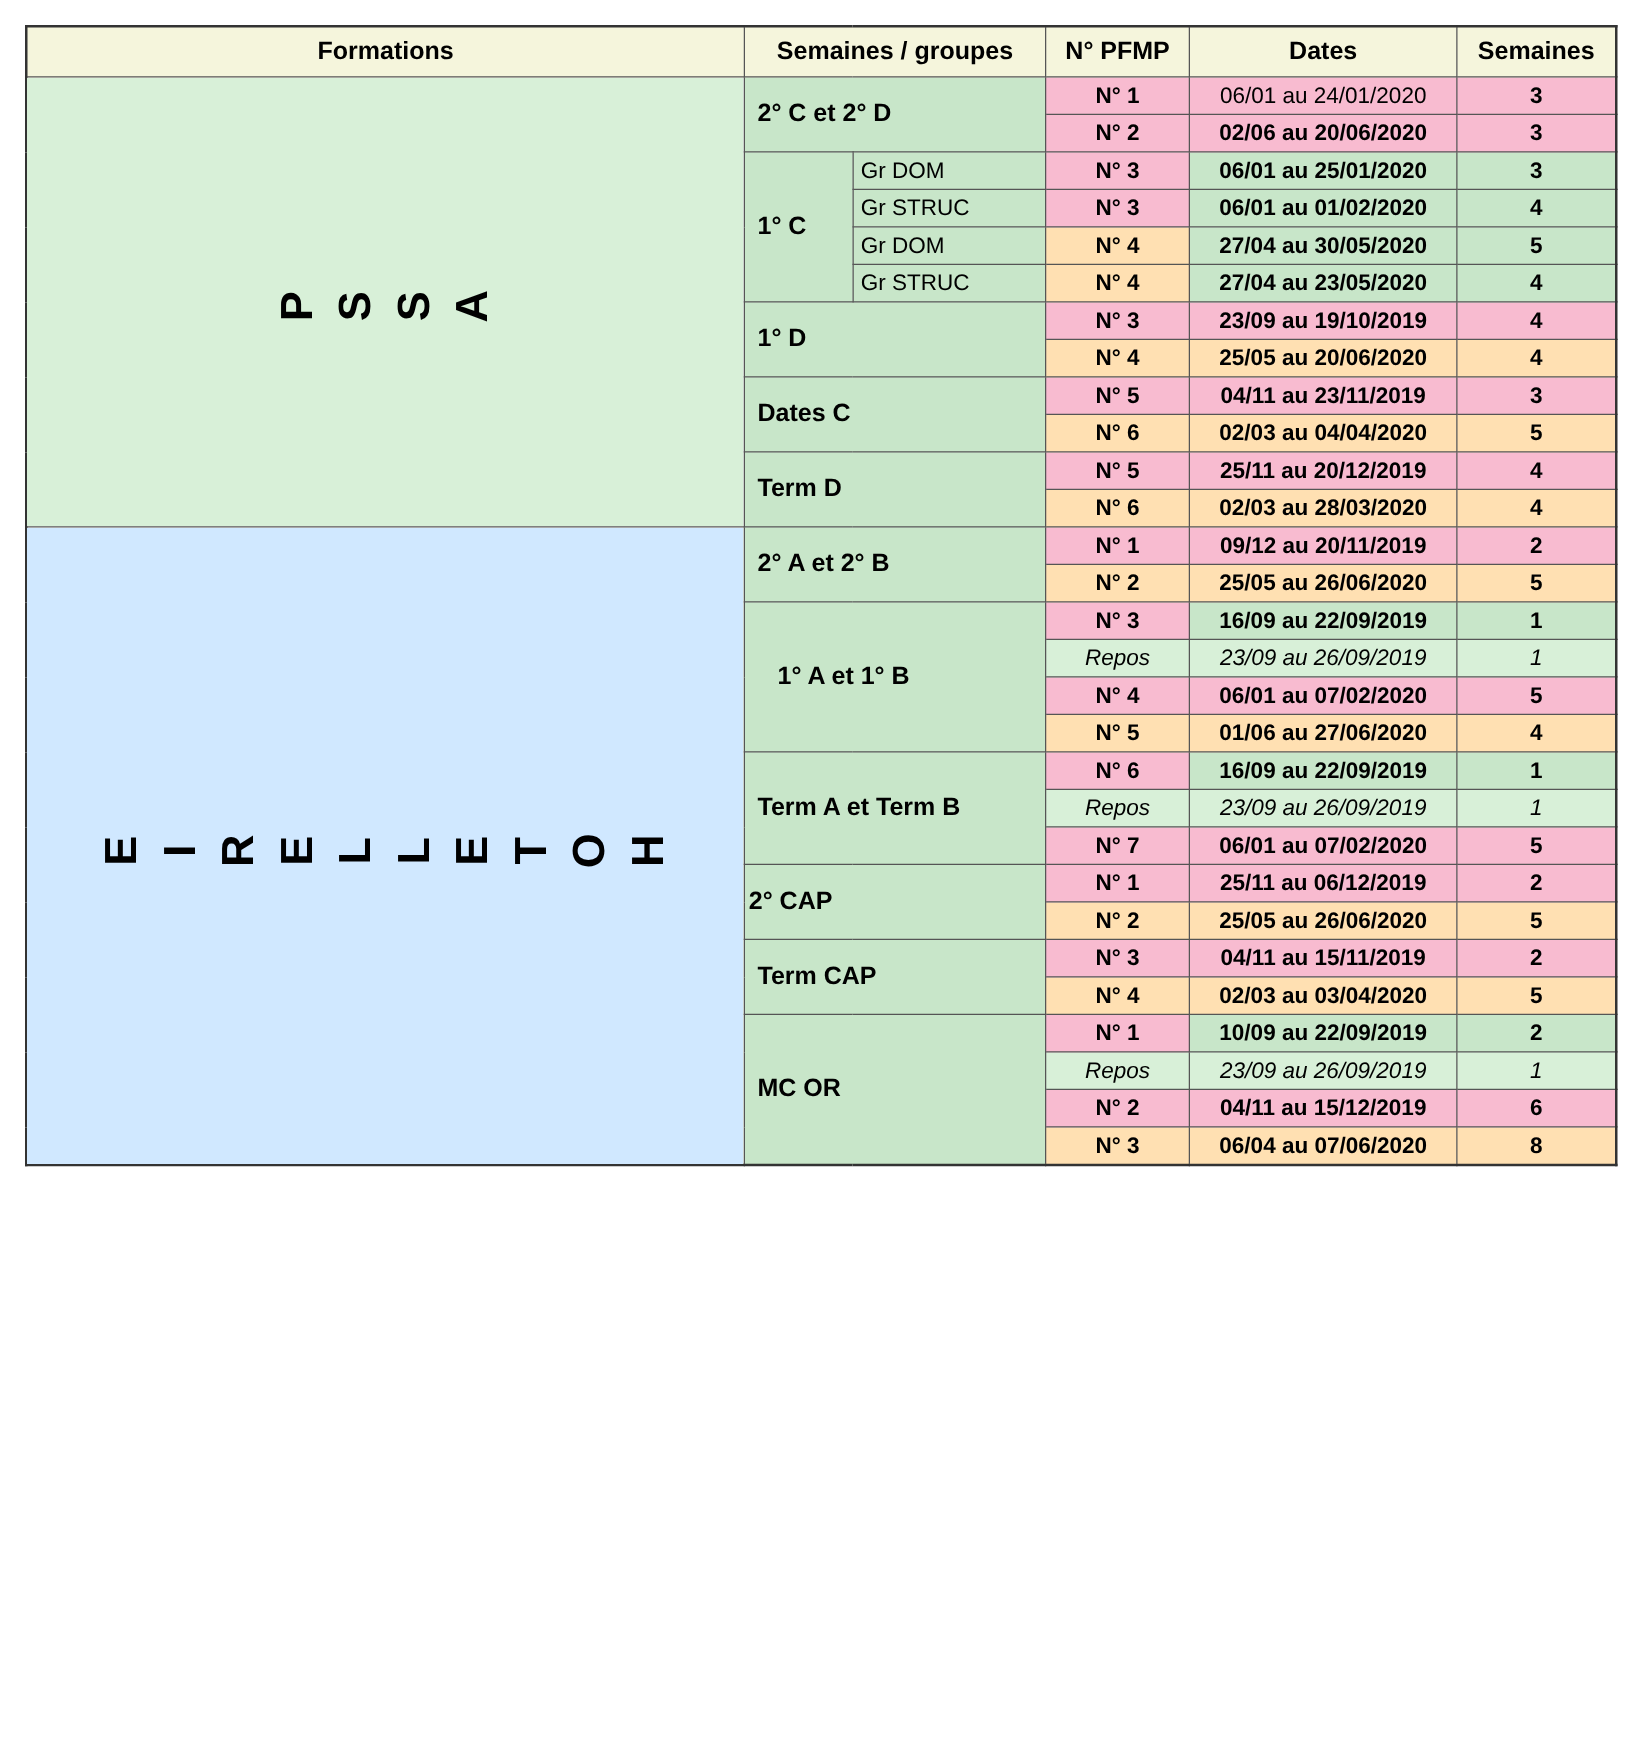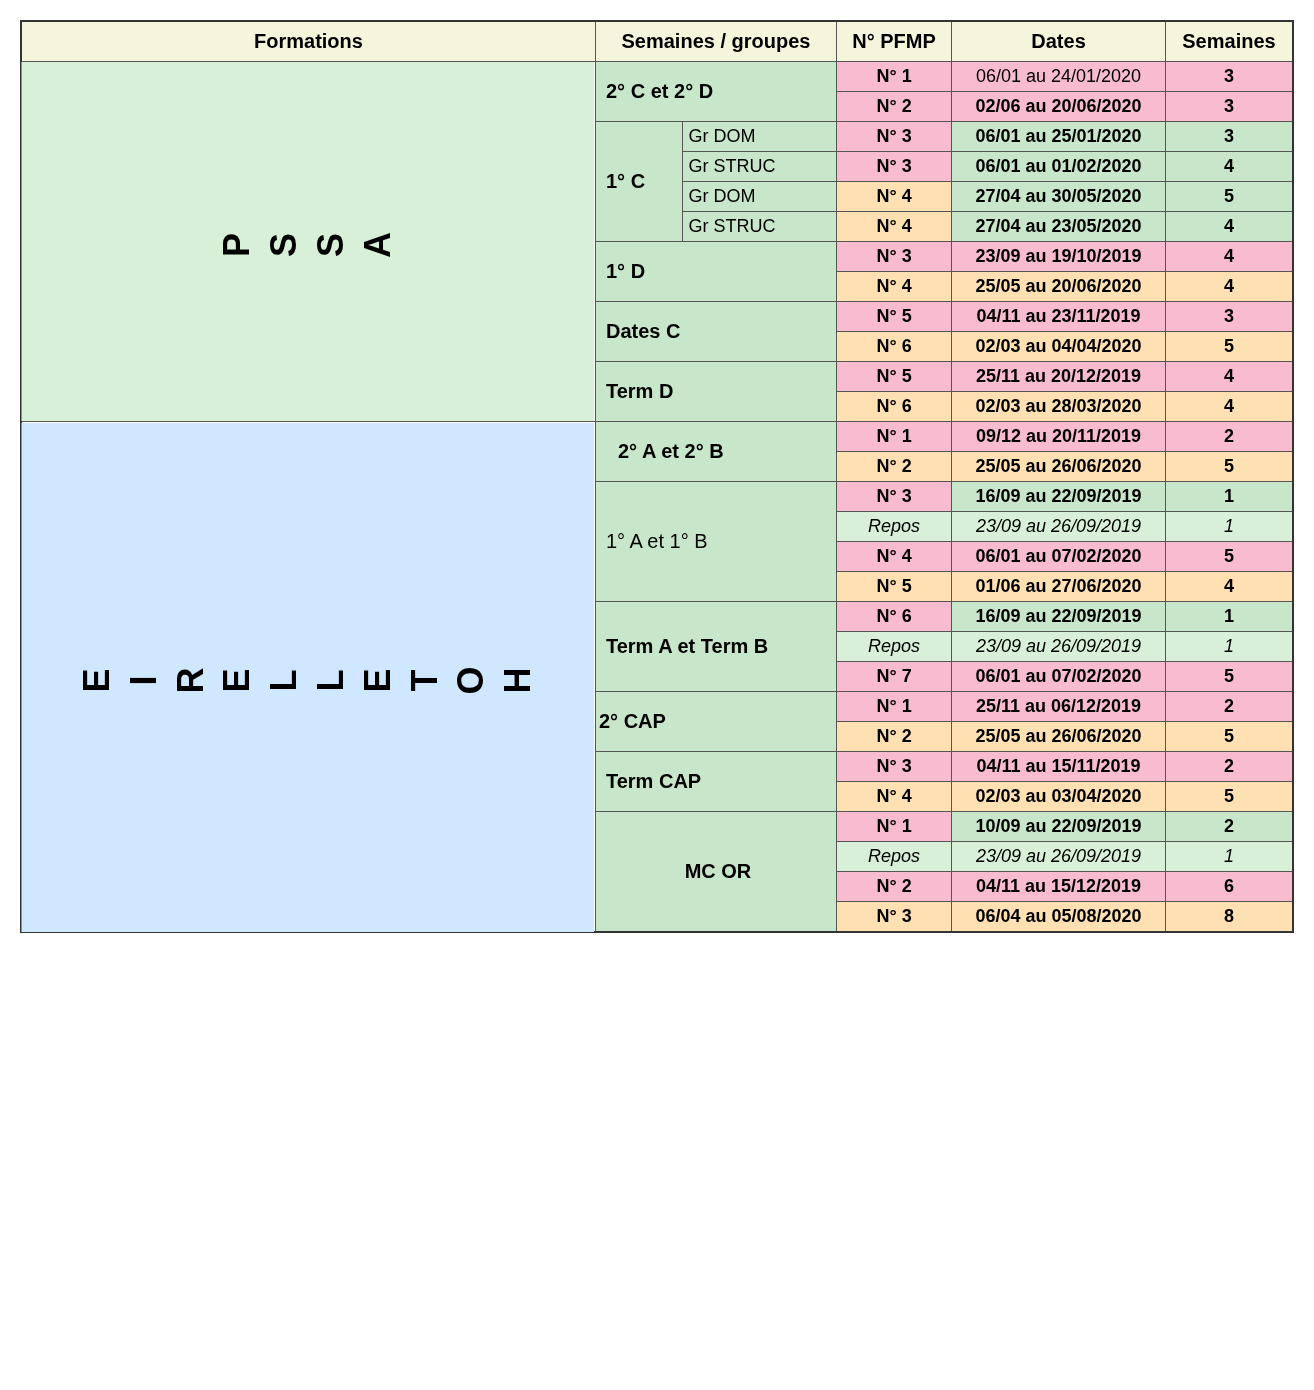--- a/index.html
+++ b/index.html
@@ -112,32 +112,32 @@
           <td style="background-color: rgb(248, 187, 208); font-weight: bold; font-size: 18px;">25/11 au 20/12/2019</td>
           <td style="background-color: rgb(248, 187, 208); font-weight: bold; font-size: 18px;">4</td>
         </tr>
         <tr>
           <td style="background-color: rgb(255, 224, 178); font-weight: bold; font-size: 18px;">N° 6</td>
           <td style="background-color: rgb(255, 224, 178); font-weight: bold; font-size: 18px;">02/03 au 28/03/2020</td>
           <td style="background-color: rgb(255, 224, 178); font-weight: bold; font-size: 18px;">4</td>
         </tr>
         <tr>
           <td rowspan="17" style="background-color: rgb(208, 232, 255); font-weight: bold; font-size: 36px; letter-spacing: 6px; writing-mode: vertical-lr; text-orientation: mixed; transform: rotate(180deg); padding: 10px 6px; line-height: 1.3;">H<br>O<br>T<br>E<br>L<br>L<br>E<br>R<br>I<br>E</td>
-          <td rowspan="2" colspan="2" style="background-color: rgb(200, 230, 201); font-weight: bold; text-align: left; padding-left: 22px; font-size: 20px;">2° A et 2° B</td>
+          <td rowspan="2" colspan="2" style="background-color: rgb(200, 230, 201); font-weight: bold; text-align: left; padding-left: 10px; font-size: 20px;">2° A et 2° B</td>
           <td style="background-color: rgb(248, 187, 208); font-weight: bold; font-size: 18px;">N° 1</td>
           <td style="background-color: rgb(248, 187, 208); font-weight: bold; font-size: 18px;">09/12 au 20/11/2019</td>
           <td style="background-color: rgb(248, 187, 208); font-weight: bold; font-size: 18px;">2</td>
         </tr>
         <tr>
           <td style="background-color: rgb(255, 224, 178); font-weight: bold; font-size: 18px;">N° 2</td>
           <td style="background-color: rgb(255, 224, 178); font-weight: bold; font-size: 18px;">25/05 au 26/06/2020</td>
           <td style="background-color: rgb(255, 224, 178); font-weight: bold; font-size: 18px;">5</td>
         </tr>
         <tr>
-          <td rowspan="4" colspan="2" style="background-color: rgb(200, 230, 201); font-weight: normal; text-align: left; padding-left: 10px; font-size: 20px;">1° A et 1° B</td>
+          <td rowspan="4" colspan="2" style="background-color: rgb(200, 230, 201); font-weight: bold; text-align: left; padding-left: 26px; font-size: 20px;">1° A et 1° B</td>
           <td style="background-color: rgb(248, 187, 208); font-weight: bold; font-size: 18px;">N° 3</td>
           <td style="background-color: rgb(200, 230, 201); font-weight: bold; font-size: 18px;">16/09 au 22/09/2019</td>
           <td style="background-color: rgb(200, 230, 201); font-weight: bold; font-size: 18px;">1</td>
         </tr>
         <tr>
           <td style="background-color: rgb(216, 240, 216); font-style: italic; font-size: 18px;">Repos</td>
           <td style="background-color: rgb(216, 240, 216); font-style: italic; font-size: 18px;">23/09 au 26/09/2019</td>
           <td style="background-color: rgb(216, 240, 216); font-style: italic; font-size: 18px;">1</td>
         </tr>
         <tr>
@@ -182,35 +182,35 @@
           <td style="background-color: rgb(248, 187, 208); font-weight: bold; font-size: 18px;">N° 3</td>
           <td style="background-color: rgb(248, 187, 208); font-weight: bold; font-size: 18px;">04/11 au 15/11/2019</td>
           <td style="background-color: rgb(248, 187, 208); font-weight: bold; font-size: 18px;">2</td>
         </tr>
         <tr>
           <td style="background-color: rgb(255, 224, 178); font-weight: bold; font-size: 18px;">N° 4</td>
           <td style="background-color: rgb(255, 224, 178); font-weight: bold; font-size: 18px;">02/03 au 03/04/2020</td>
           <td style="background-color: rgb(255, 224, 178); font-weight: bold; font-size: 18px;">5</td>
         </tr>
         <tr>
-          <td rowspan="4" colspan="2" style="background-color: rgb(200, 230, 201); font-weight: bold; text-align: center; padding-left: 10px; font-size: 20px;">MC OR</td>
+          <td rowspan="4" colspan="2" style="background-color: rgb(200, 230, 201); font-weight: bold; text-align: left; padding-left: 10px; font-size: 20px;">MC OR</td>
           <td style="background-color: rgb(248, 187, 208); font-weight: bold; font-size: 18px;">N° 1</td>
           <td style="background-color: rgb(200, 230, 201); font-weight: bold; font-size: 18px;">10/09 au 22/09/2019</td>
           <td style="background-color: rgb(200, 230, 201); font-weight: bold; font-size: 18px;">2</td>
         </tr>
         <tr>
           <td style="background-color: rgb(216, 240, 216); font-style: italic; font-size: 18px;">Repos</td>
           <td style="background-color: rgb(216, 240, 216); font-style: italic; font-size: 18px;">23/09 au 26/09/2019</td>
           <td style="background-color: rgb(216, 240, 216); font-style: italic; font-size: 18px;">1</td>
         </tr>
         <tr>
           <td style="background-color: rgb(248, 187, 208); font-weight: bold; font-size: 18px;">N° 2</td>
           <td style="background-color: rgb(248, 187, 208); font-weight: bold; font-size: 18px;">04/11 au 15/12/2019</td>
           <td style="background-color: rgb(248, 187, 208); font-weight: bold; font-size: 18px;">6</td>
         </tr>
         <tr>
           <td style="background-color: rgb(255, 224, 178); font-weight: bold; font-size: 18px;">N° 3</td>
-          <td style="background-color: rgb(255, 224, 178); font-weight: bold; font-size: 18px;">06/04 au 05/08/2020</td>
+          <td style="background-color: rgb(255, 224, 178); font-weight: bold; font-size: 18px;">06/04 au 07/06/2020</td>
           <td style="background-color: rgb(255, 224, 178); font-weight: bold; font-size: 18px;">8</td>
         </tr>
       </tbody>
   </table>
 </div>
 
 </body></html>

